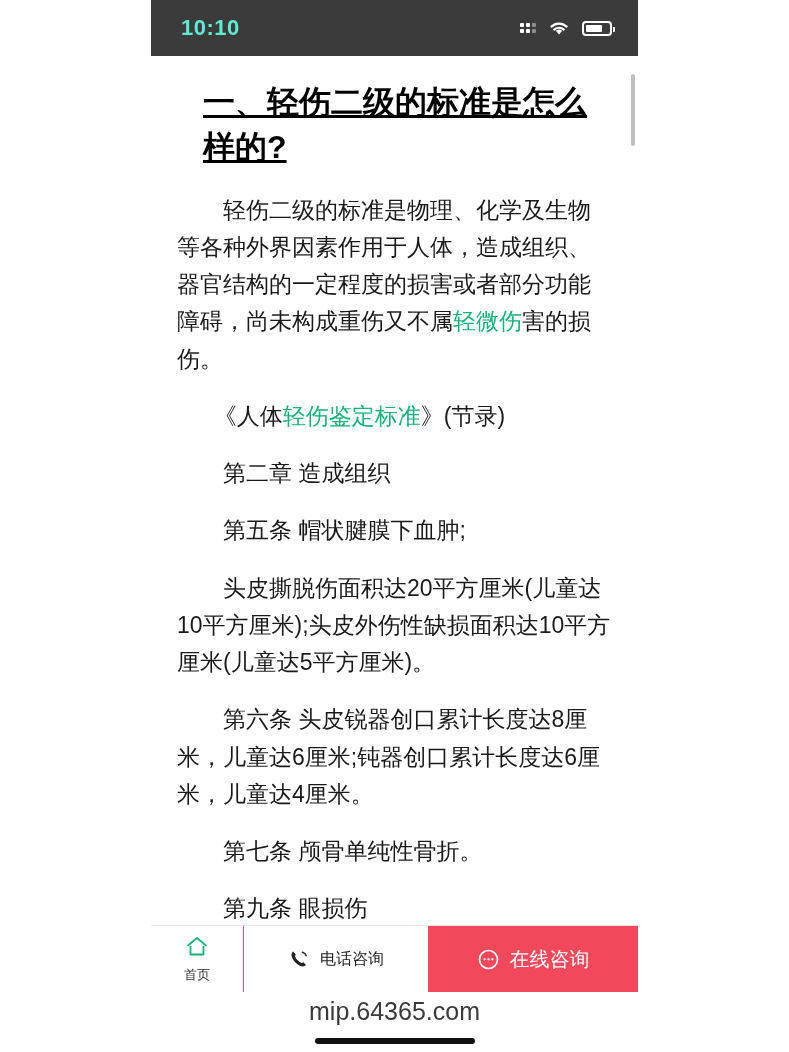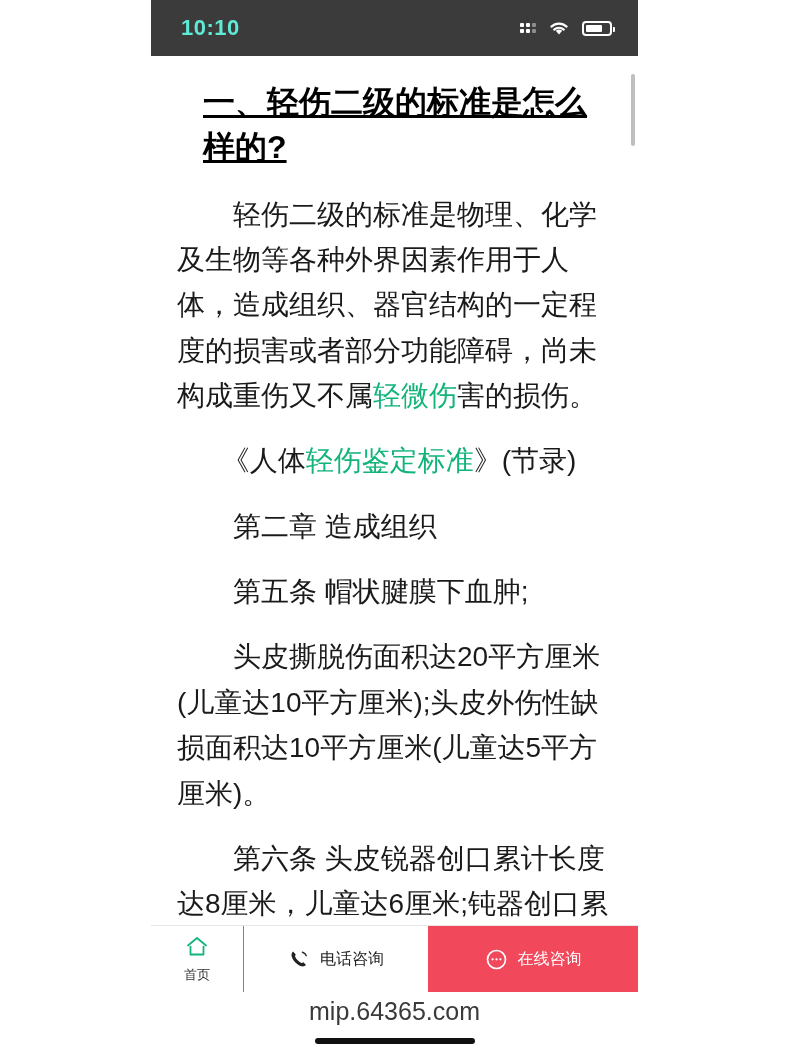--- a/index.html
+++ b/index.html
@@ -105,21 +105,21 @@
   h1.article-title {
     font-size: 32px;
     font-weight: bold;
     color: #000000;
     margin: 0 0 22px 0;
     padding-left: 26px;
     line-height: 1.4;
     text-decoration: underline;
   }
   p.para {
-    font-size: 28px;
+    font-size: 23px;
     color: #1a1a1a;
     line-height: 1.62;
     margin: 0 0 20px 0;
     text-indent: 2em;
   }
   p.para.center-ish {
     text-indent: 1.6em;
   }
   .hl {
     color: #13b47a;
@@ -158,21 +158,21 @@
     color: #222222;
   }
   .bb-chat {
     width: 210px;
     background: #f2485b;
     color: #ffffff;
     display: flex;
     align-items: center;
     justify-content: center;
     gap: 10px;
-    font-size: 16px;
+    font-size: 20px;
   }
   .icon-svg { display: block; }
   
   .footer-url {
     position: absolute;
     left: 0;
     right: 0;
     bottom: 26px;
     text-align: center;
     font-size: 25px;

